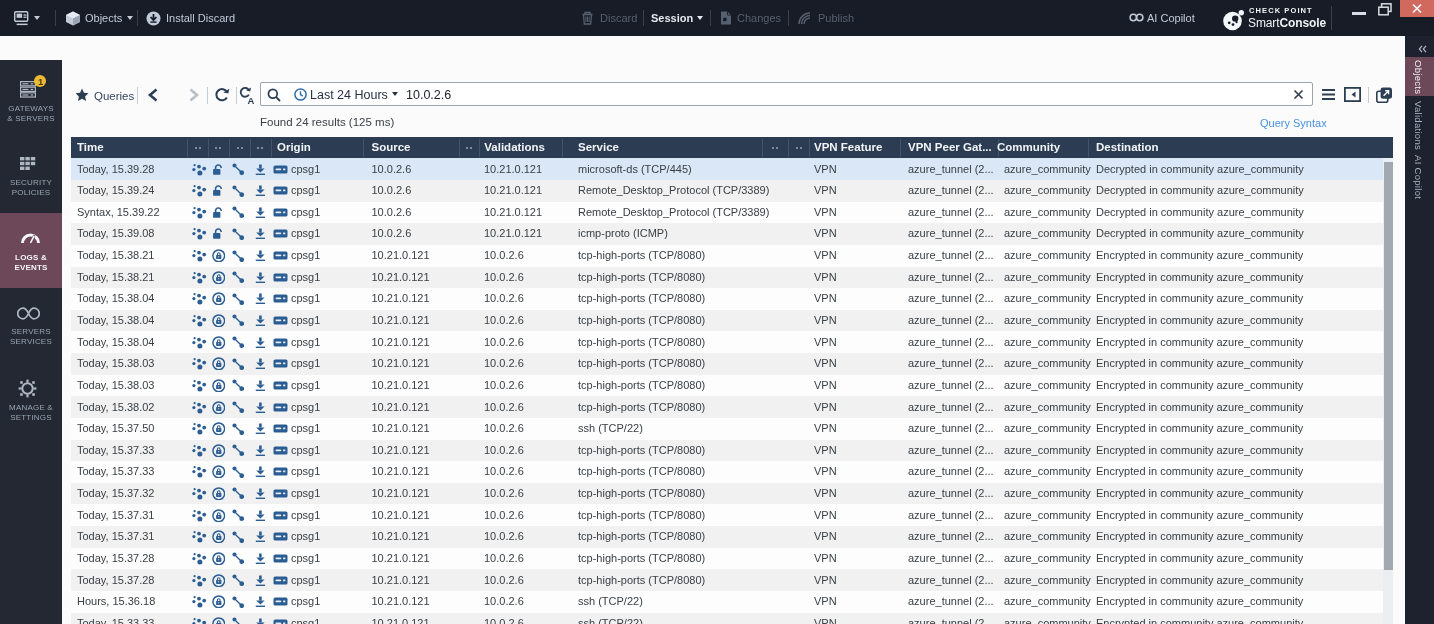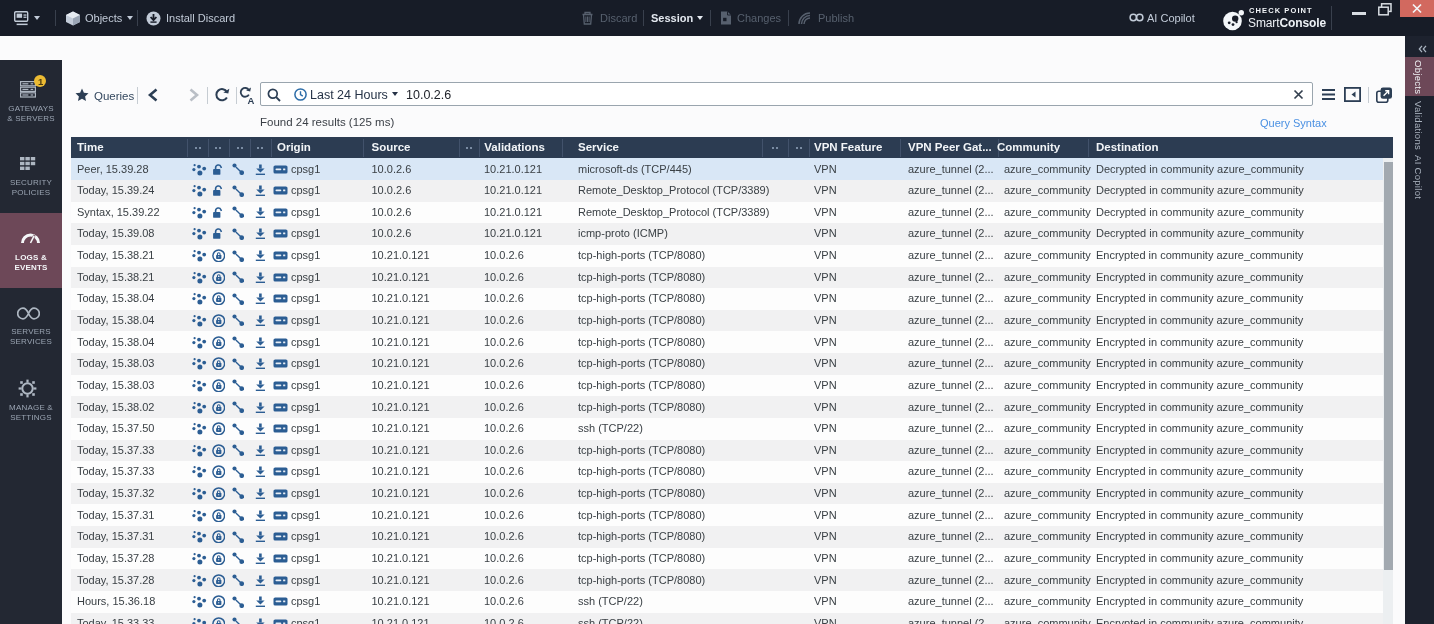--- a/index.html
+++ b/index.html
@@ -338,21 +338,21 @@
       <span style="position:absolute;left:186px;top:10px;width:2px;height:2px;border-radius:50%;background:#94a7bf"></span>
       <span style="position:absolute;left:190px;top:10px;width:2px;height:2px;border-radius:50%;background:#94a7bf"></span>
       <span style="position:absolute;left:394.5px;top:10px;width:2px;height:2px;border-radius:50%;background:#94a7bf"></span>
       <span style="position:absolute;left:398.5px;top:10px;width:2px;height:2px;border-radius:50%;background:#94a7bf"></span>
       <span style="position:absolute;left:701px;top:10px;width:2px;height:2px;border-radius:50%;background:#94a7bf"></span>
       <span style="position:absolute;left:705px;top:10px;width:2px;height:2px;border-radius:50%;background:#94a7bf"></span>
       <span style="position:absolute;left:724.5px;top:10px;width:2px;height:2px;border-radius:50%;background:#94a7bf"></span>
       <span style="position:absolute;left:728.5px;top:10px;width:2px;height:2px;border-radius:50%;background:#94a7bf"></span>
     </div>
 <div class="row" style="top:158.40px;background:#d9e7f6">
-      <span class="c" style="left:6px">Peer, 15.39.28</span>
+      <span class="c" style="left:6px">Today, 15.39.28</span>
       <svg style="position:absolute;left:121px;top:4.2px" width="14.5" height="13" viewBox="0 0 14.5 13">
         <use href="#ic-cluster"></use>
       </svg>
       <svg style="position:absolute;left:140.5px;top:4.2px" width="13.5" height="13" viewBox="0 0 13.5 13">
         <use href="#ic-openlock"></use>
       </svg>
       <svg style="position:absolute;left:160.5px;top:4.6px" width="12.5" height="12.5" viewBox="0 0 12.5 12.5">
         <use href="#ic-link"></use>
       </svg>
       <svg style="position:absolute;left:183.5px;top:5.2px" width="10.5" height="11.5" viewBox="0 0 10.5 11.5">

